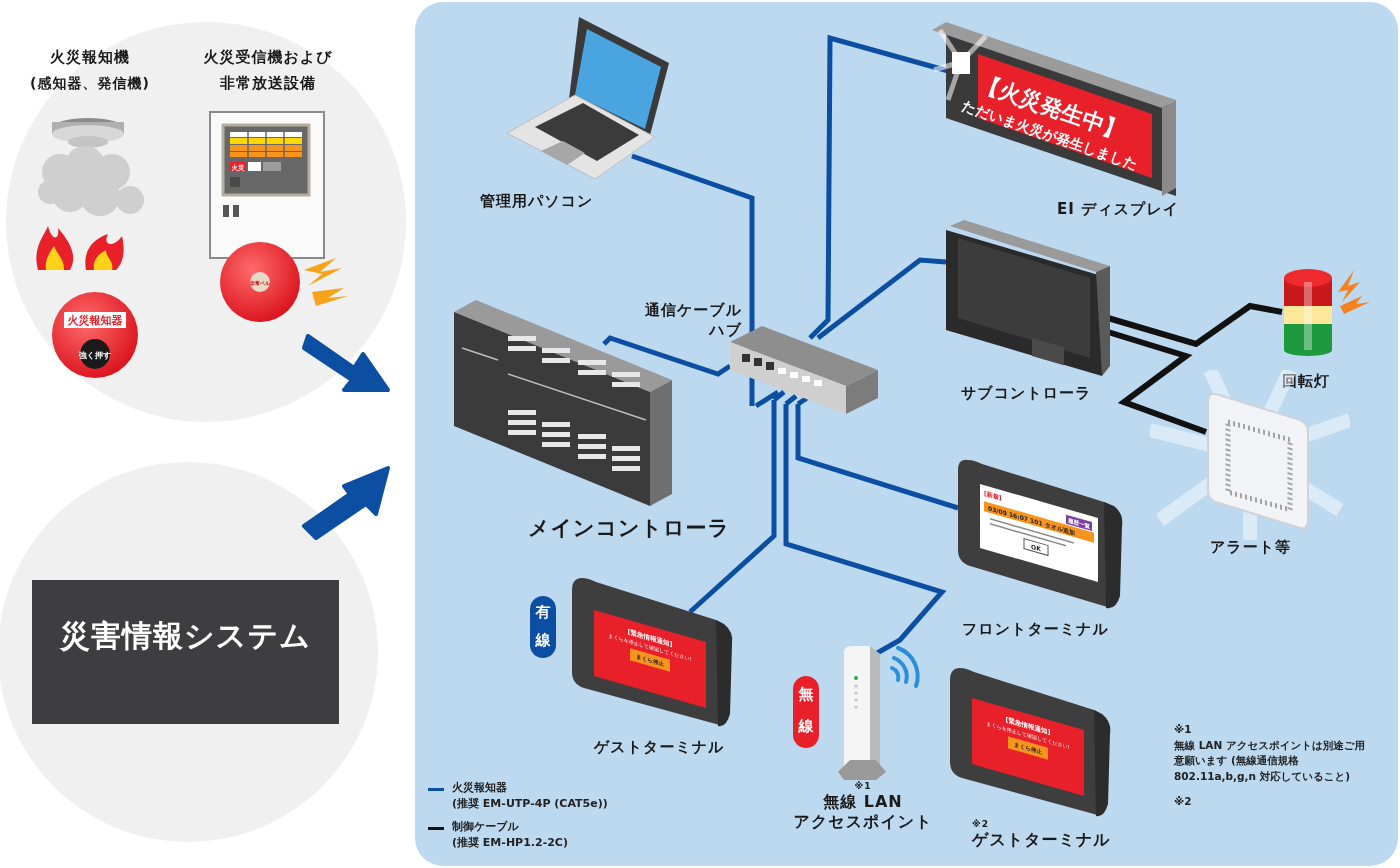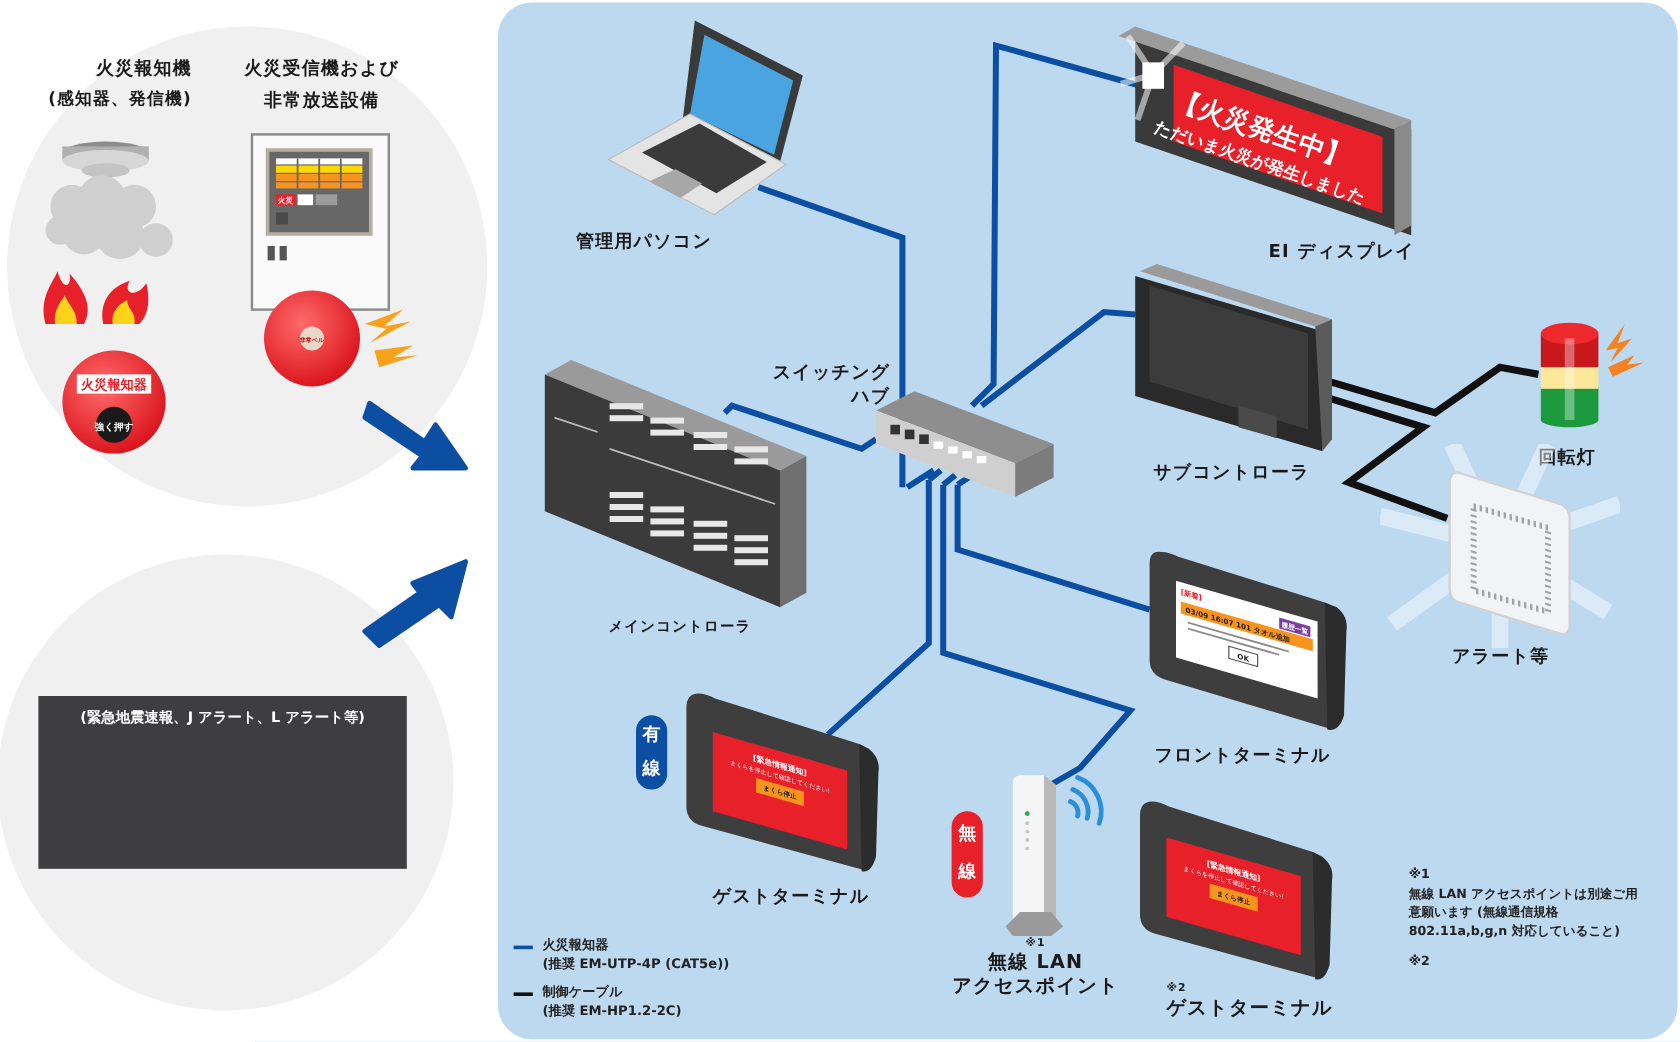--- a/index.html
+++ b/index.html
@@ -32,21 +32,21 @@
   .legend-text { position: absolute; font-size: 11px; font-weight: bold; color: #222; white-space: nowrap; line-height: 16px; }
   .note { position: absolute; font-size: 10.5px; font-weight: bold; color: #222; line-height: 15.5px; }
   .screen-text { fill: #fff; font-weight: bold; font-family: "DejaVu Sans", sans-serif; }
 </style>
 </head>
 <body>
 
 <div class="circle" style="left:6px; top:22px; width:400px; height:400px;"></div>
 <div class="circle" style="left:-2px; top:462px; width:380px; height:380px;"></div>
 
-<div class="lbl lbl-c" style="left:20px; top:44px; width:140px; font-size:15px; line-height:26px;text-align:right;">
+<div class="lbl lbl-c" style="left:20px; top:44px; width:140px; font-size:15px; line-height:26px;">
   <div>火災報知機</div>
   <div style="font-size:14px;">(感知器、発信機)</div>
 </div>
 <div class="lbl lbl-c" style="left:188px; top:44px; width:160px; font-size:15px; line-height:26px;">
   <div>火災受信機および</div>
   <div>非常放送設備</div>
 </div>
 
 <svg class="abs" style="left:30px; top:108px;" width="130" height="170" viewBox="0 0 130 170">
   <g>
@@ -117,21 +117,21 @@
 </svg>
 
 <svg class="abs" style="left:300px; top:320px;" width="100" height="80" viewBox="0 0 100 80">
   <path d="M8 16 L54 48 L63 34 L88 70 L44 70 L52 60 L4 28 Z" fill="#0b4ea2" stroke="#0b4ea2" stroke-width="4" stroke-linejoin="round"></path>
 </svg>
 <svg class="abs" style="left:300px; top:460px;" width="100" height="80" viewBox="0 0 100 80">
   <path d="M4 66 L50 34 L44 26 L88 8 L76 54 L66 44 L16 78 Z" fill="#0b4ea2" stroke="#0b4ea2" stroke-width="4" stroke-linejoin="round"></path>
 </svg>
 
 <div class="disaster-box">
-  <div class="disaster-sub">(緊急地震速報、J アラート、L アラート等)</div>
+  <div class="disaster-title">災害情報システム</div>
 </div>
 
 <div class="panel"></div>
 
 <svg class="wires" width="1400" height="868" viewBox="0 0 1400 868" fill="none" stroke-linejoin="miter">
   <g stroke="#0b4ea2" stroke-width="5">
     <path d="M632 156 L752 198 L752 406"></path>
     <path d="M952 72 L830 38 L828 320 L810 338"></path>
     <path d="M946 262 L920 260 L818 338"></path>
     <path d="M604 344 L610 338 L718 374 L730 366"></path>
@@ -172,21 +172,21 @@
     </g>
     <g transform="rotate(19 48 44)">
       <text x="58" y="78" class="screen-text" font-size="22">【火災発生中】</text>
       <text x="50" y="102" class="screen-text" font-size="14" font-weight="normal">ただいま火災が発生しました</text>
     </g>
   </g>
 </svg>
 <div class="lbl" style="left:1057px; top:200px; font-size:15px;">EI ディスプレイ</div>
 
 <div class="lbl" style="left:624px; top:300px; font-size:15px; text-align:right; width:118px; line-height:20px;">
-  <div>スイッチング</div>
+  <div>通信ケーブル</div>
   <div>ハブ</div>
 </div>
 <svg class="abs" style="left:722px; top:326px;" width="160" height="90" viewBox="0 0 160 90">
   <g>
     <path d="M8 16 L40 0 L156 44 L124 60 Z" fill="#8e8e8e"></path>
     <path d="M8 16 L124 60 L124 88 L8 44 Z" fill="#cfcfcf"></path>
     <path d="M124 60 L156 44 L156 72 L124 88 Z" fill="#7c7c7c"></path>
     <g fill="#333">
       <rect x="20" y="28" width="8" height="8"></rect>
         <rect x="32" y="32" width="8" height="8"></rect>
@@ -225,21 +225,21 @@
         <rect x="128" y="146" width="28" height="5"></rect>
         <rect x="128" y="156" width="28" height="5"></rect>
       <rect x="162" y="148" width="28" height="5"></rect>
         <rect x="162" y="158" width="28" height="5"></rect>
         <rect x="162" y="168" width="28" height="5"></rect>
     </g>
     <line x1="12" y1="50" x2="48" y2="62" stroke="#bbb" stroke-width="1.5"></line>
     <line x1="58" y1="76" x2="196" y2="122" stroke="#bbb" stroke-width="1.5"></line>
   </g>
 </svg>
-<div class="lbl" style="left:507px; top:514px; font-size:12px;">メインコントローラ</div>
+<div class="lbl" style="left:528px; top:514px; font-size:21px;">メインコントローラ</div>
 
 <svg class="abs" style="left:944px; top:220px;" width="170" height="160" viewBox="0 0 170 160">
   <g>
     <path d="M6 6 L20 0 L166 46 L152 52 Z" fill="#9a9a9a"></path>
     <path d="M2 10 L158 56 L158 156 L2 110 Z" fill="#2a2a2a"></path>
     <path d="M14 18 L146 58 L146 138 L14 98 Z" fill="#3c3c3c"></path>
     <path d="M152 52 L166 46 L166 146 L158 156 Z" fill="#5a5a5a"></path>
     <rect x="88" y="118" width="32" height="18" fill="#4a4a4a" transform="skewY(16)" transform-origin="88 118"></rect>
   </g>
 </svg>

